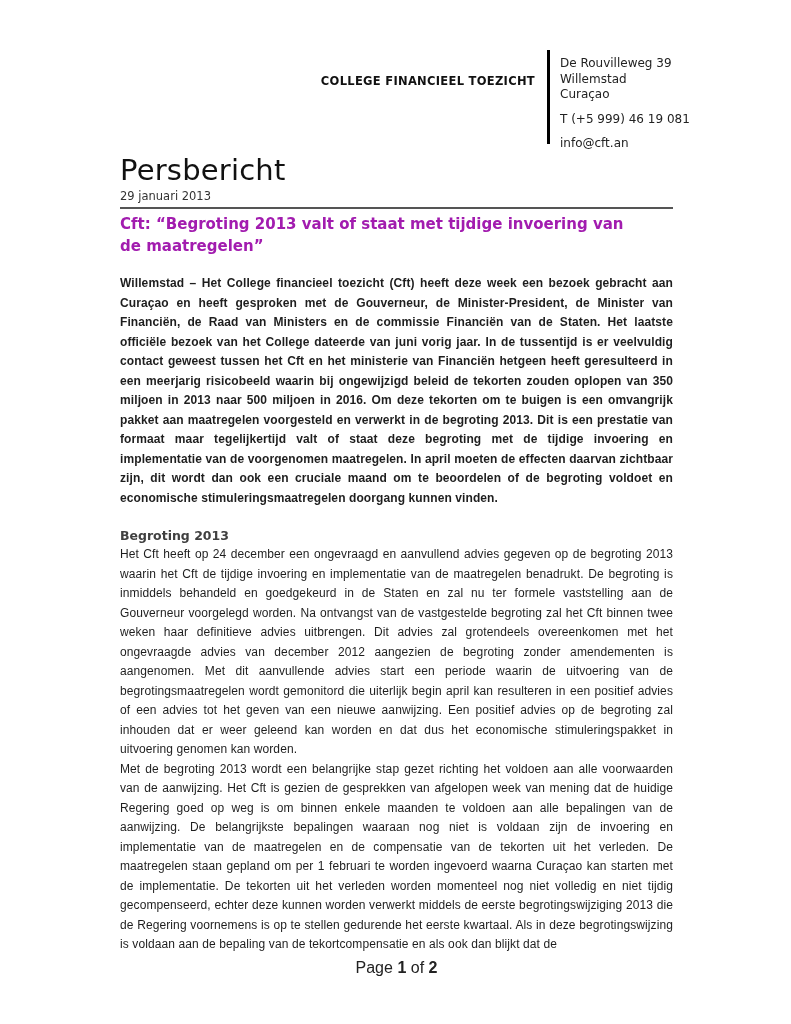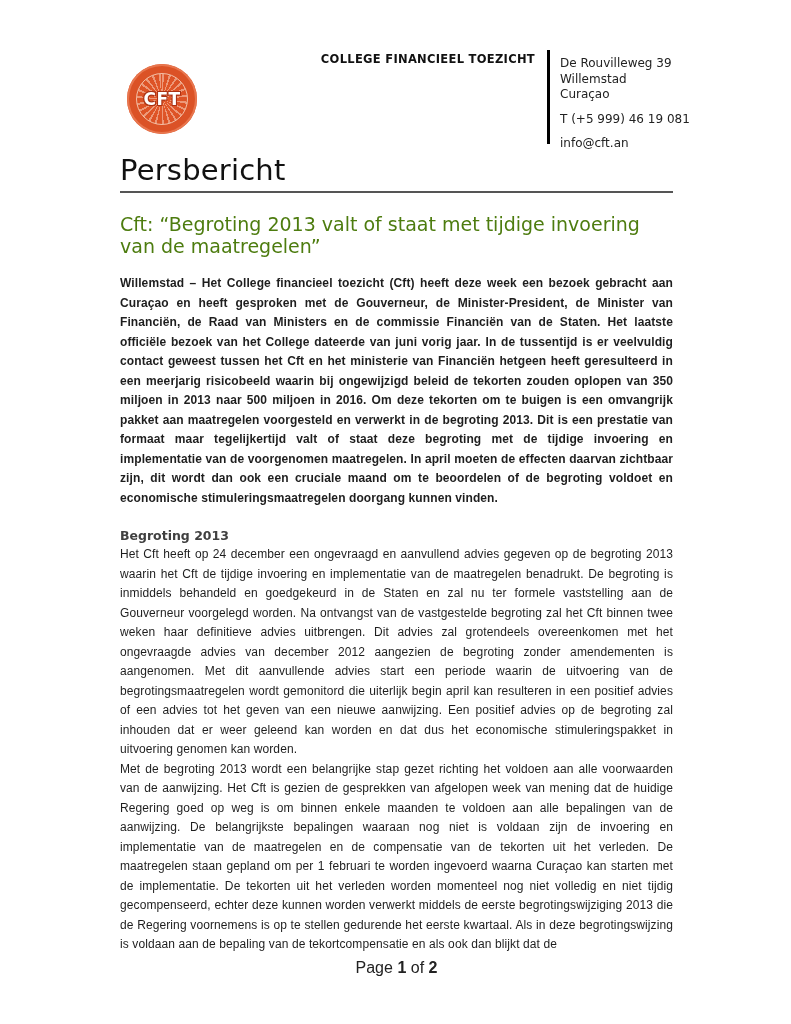--- a/index.html
+++ b/index.html
@@ -30,21 +30,21 @@
       radial-gradient(circle, #e35a2c 0%, #d94e22 100%);
     border: 1px solid #f3c0a6;
     display: flex; align-items: center; justify-content: center;
   }
   .logo-text {
     color: #ffffff; font-weight: bold; font-size: 17px; letter-spacing: 0.5px;
     text-shadow: 1px 1px 0 #a93214, -1px -1px 0 #a93214, 1px -1px 0 #a93214, -1px 1px 0 #a93214;
     font-family: "DejaVu Sans", sans-serif;
   }
   .org-name {
-    position: absolute; top: 52px; left: 200px; width: 335px;
+    position: absolute; top: 74px; left: 200px; width: 335px;
     text-align: right;
     font-weight: bold; font-size: 11.5px; letter-spacing: 0.3px;
     color: #111;
     font-family: "DejaVu Sans", sans-serif;
   }
   .vertical-rule {
     position: absolute; left: 547px; top: 50px;
     width: 3px; height: 94px; background: #000;
   }
   .address-block {
@@ -59,22 +59,22 @@
   .doc-type {
     font-size: 29px; font-weight: normal; color: #111;
     font-family: "DejaVu Sans", sans-serif; letter-spacing: 0.2px;
   }
   .doc-date { font-size: 11.5px; color: #333; margin-top: 2px; font-family: "DejaVu Sans", sans-serif; }
   .head-rule { border: none; border-top: 2px solid #555; margin-top: 4px; }
 
   
   .article { position: absolute; left: 120px; top: 213px; width: 553px; }
   .article-title {
-    font-size: 19px; font-weight: normal; line-height: 22px;
-    color: #4d7c0f; max-width: 525px;
+    font-size: 15px; font-weight: bold; line-height: 22px;
+    color: #a21caf; max-width: 525px;
     font-family: "DejaVu Sans", sans-serif;
   }
   .lead {
     margin-top: 17px;
     font-weight: bold;
   }
   .body-text {
     font-size: 12px; line-height: 19.5px; text-align: justify;
     color: #1e1e1e; letter-spacing: 0.1px;
   }
@@ -91,40 +91,36 @@
     font-size: 16px; color: #222;
   }
   .page-footer b { font-weight: bold; }
 </style>
 </head>
 <body>
 
 <div class="page">
 
   <header class="letterhead">
-    <div class="logo">
-      <div class="logo-inner">
-        <span class="logo-text">CFT</span>
-      </div>
-    </div>
     <div class="org-name">COLLEGE FINANCIEEL TOEZICHT</div>
     <div class="vertical-rule"></div>
     <div class="address-block">
       <div>De Rouvilleweg 39</div>
       <div>Willemstad</div>
       <div>Curaçao</div>
       <div class="gap"></div>
       <div>T (+5 999) 46 19 081</div>
       <div class="gap"></div>
       <div>info@cft.an</div>
     </div>
   </header>
 
   <section class="masthead">
     <div class="doc-type">Persbericht</div>
+    <div class="doc-date">29 januari 2013</div>
     <hr class="head-rule">
   </section>
 
   <section class="article">
     <h2 class="article-title">Cft: “Begroting 2013 valt of staat met tijdige invoering van de maatregelen”</h2>
 
     <p class="body-text lead">Willemstad – Het College financieel toezicht (Cft) heeft deze week een bezoek gebracht aan Curaçao en heeft gesproken met de Gouverneur, de Minister-President, de Minister van Financiën, de Raad van Ministers en de commissie Financiën van de Staten. Het laatste officiële bezoek van het College dateerde van juni vorig jaar. In de tussentijd is er veelvuldig contact geweest tussen het Cft en het ministerie van Financiën hetgeen heeft geresulteerd in een meerjarig risicobeeld waarin bij ongewijzigd beleid de tekorten zouden oplopen van 350 miljoen in 2013 naar 500 miljoen in 2016. Om deze tekorten om te buigen is een omvangrijk pakket aan maatregelen voorgesteld en verwerkt in de begroting 2013. Dit is een prestatie van formaat maar tegelijkertijd valt of staat deze begroting met de tijdige invoering en implementatie van de voorgenomen maatregelen. In april moeten de effecten daarvan zichtbaar zijn, dit wordt dan ook een cruciale maand om te beoordelen of de begroting voldoet en economische stimuleringsmaatregelen doorgang kunnen vinden.</p>
 
     <h3 class="section-heading">Begroting 2013</h3>
     <p class="body-text">Het Cft heeft op 24 december een ongevraagd en aanvullend advies gegeven op de begroting 2013 waarin het Cft de tijdige invoering en implementatie van de maatregelen benadrukt. De begroting is inmiddels behandeld en goedgekeurd in de Staten en zal nu ter formele vaststelling aan de Gouverneur voorgelegd worden. Na ontvangst van de vastgestelde begroting zal het Cft binnen twee weken haar definitieve advies uitbrengen. Dit advies zal grotendeels overeenkomen met het ongevraagde advies van december 2012 aangezien de begroting zonder amendementen is aangenomen. Met dit aanvullende advies start een periode waarin de uitvoering van de begrotingsmaatregelen wordt gemonitord die uiterlijk begin april kan resulteren in een positief advies of een advies tot het geven van een nieuwe aanwijzing. Een positief advies op de begroting zal inhouden dat er weer geleend kan worden en dat dus het economische stimuleringspakket in uitvoering genomen kan worden.</p>

